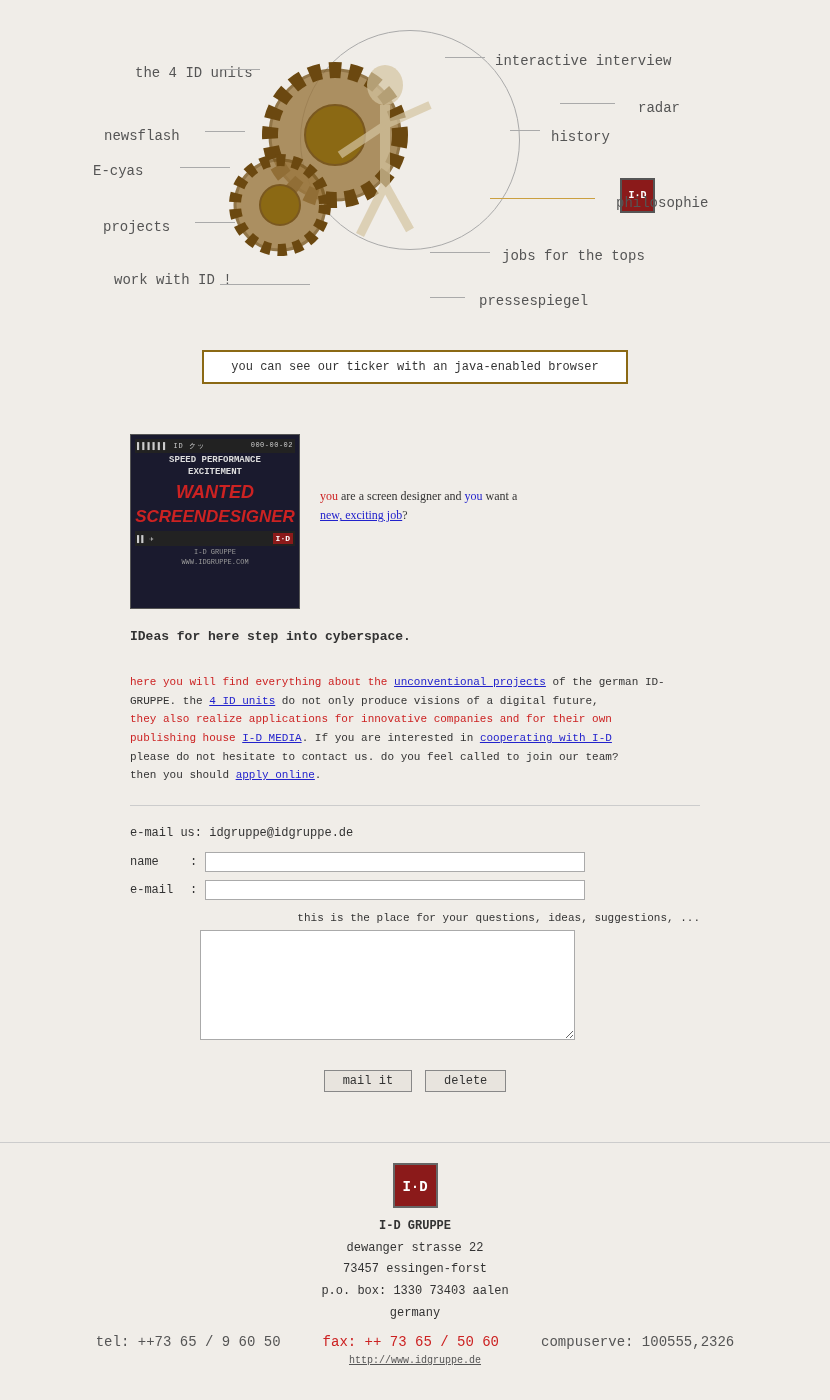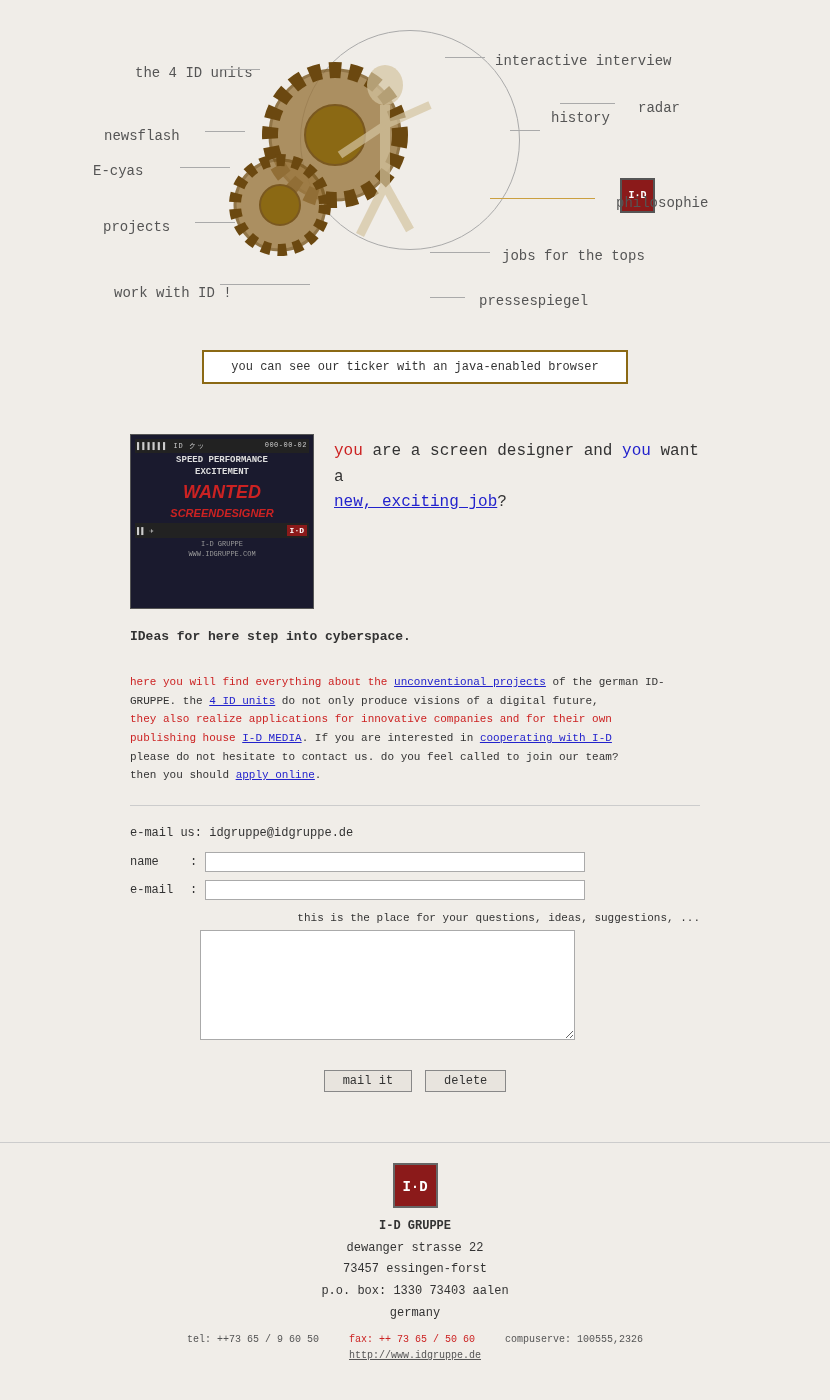--- a/index.html
+++ b/index.html
@@ -64,21 +64,21 @@
     }
 
     .wanted-section {
       display: flex;
       align-items: flex-start;
       gap: 20px;
       margin-bottom: 20px;
     }
 
     .wanted-image {
-      width: 184px;
+      width: 170px;
       min-height: 175px;
       background: #1a1a2e;
       border: 1px solid #555;
       flex-shrink: 0;
       position: relative;
       overflow: hidden;
       padding: 4px;
     }
 
     .wanted-image .top-bar {
@@ -103,21 +103,21 @@
       font-size: 18px;
       font-weight: 900;
       text-align: center;
       font-style: italic;
       margin: 4px 0;
       font-family: Arial Black, Arial, sans-serif;
     }
 
     .wanted-image .screendesigner-text {
       color: #cc2222;
-      font-size: 11px;
+      font-size: 17px;
       font-weight: 900;
       text-align: center;
       font-style: italic;
       font-family: Arial Black, Arial, sans-serif;
     }
 
     .wanted-image .bottom-bar {
       font-size: 7px;
       color: #ccc;
       background: #222;
@@ -138,24 +138,25 @@
 
     .wanted-image .site-text {
       font-size: 7px;
       color: #999;
       text-align: center;
       margin-top: 2px;
     }
 
     .job-text {
       flex: 1;
-      font-family: Liberation Mono, monospace;
-      font-size: 16px;
+      font-family: Liberation Serif, serif;
+      font-size: 12px;
       line-height: 1.6;
       padding-top: 5px;
+      margin-top: 48px;
     }
     .job-text a { color: #2222cc; }
 
     .ideas-heading {
       font-family: 'Courier New', monospace;
       font-size: 13px;
       font-weight: bold;
       color: #333;
       margin: 15px 0;
     }
@@ -272,21 +273,21 @@
 
     .footer-company {
       font-family: 'Courier New', monospace;
       font-size: 12px;
       color: #333;
       line-height: 1.8;
     }
 
     .footer-contact {
       font-family: 'Courier New', monospace;
-      font-size: 10px;
+      font-size: 14px;
       color: #555;
       margin-top: 10px;
     }
 
     .footer-contact .fax { color: #cc2222; }
 
     .footer-url {
       font-family: 'Courier New', monospace;
       font-size: 10px;
       color: #555;
@@ -337,25 +338,25 @@
   </div>
 
   <div class="id-box" style="position:absolute; right:175px; top:178px; width:35px; height:35px; background:#8B1A1A; border:2px solid #555; display:flex; align-items:center; justify-content:center; color:white; font-size:10px; font-weight:bold;">
     <span>I·D</span>
   </div>
 
   <a class="nav-link" style="position:absolute; top:65px; left:135px;">the 4 ID units</a>
   <a class="nav-link" style="position:absolute; top:128px; left:104px;">newsflash</a>
   <a class="nav-link" style="position:absolute; top:163px; left:93px;">E-cyas</a>
   <a class="nav-link" style="position:absolute; top:219px; left:103px;">projects</a>
-  <a class="nav-link" style="position:absolute; top:285px; left:114px;">work with ID !</a>
+  <a class="nav-link" style="position:absolute; top:272px; left:114px;">work with ID !</a>
 
   <a class="nav-link" style="position:absolute; top:53px; left:495px;">interactive interview</a>
   <a class="nav-link" style="position:absolute; top:100px; left:638px;">radar</a>
-  <a class="nav-link" style="position:absolute; top:110px; left:551px;">history</a>
+  <a class="nav-link" style="position:absolute; top:129px; left:551px;">history</a>
   <a class="nav-link" style="position:absolute; top:195px; left:616px;">philosophie</a>
   <a class="nav-link" style="position:absolute; top:248px; left:502px;">jobs for the tops</a>
   <a class="nav-link" style="position:absolute; top:293px; left:479px;">pressespiegel</a>
 
   <div style="position:absolute; top:69px; left:220px; width:40px; height:1px; background:#aaa;"></div>
   <div style="position:absolute; top:131px; left:205px; width:40px; height:1px; background:#aaa;"></div>
   <div style="position:absolute; top:167px; left:180px; width:50px; height:1px; background:#aaa;"></div>
   <div style="position:absolute; top:222px; left:195px; width:40px; height:1px; background:#aaa;"></div>
   <div style="position:absolute; top:284px; left:220px; width:90px; height:1px; background:#aaa;"></div>
 

